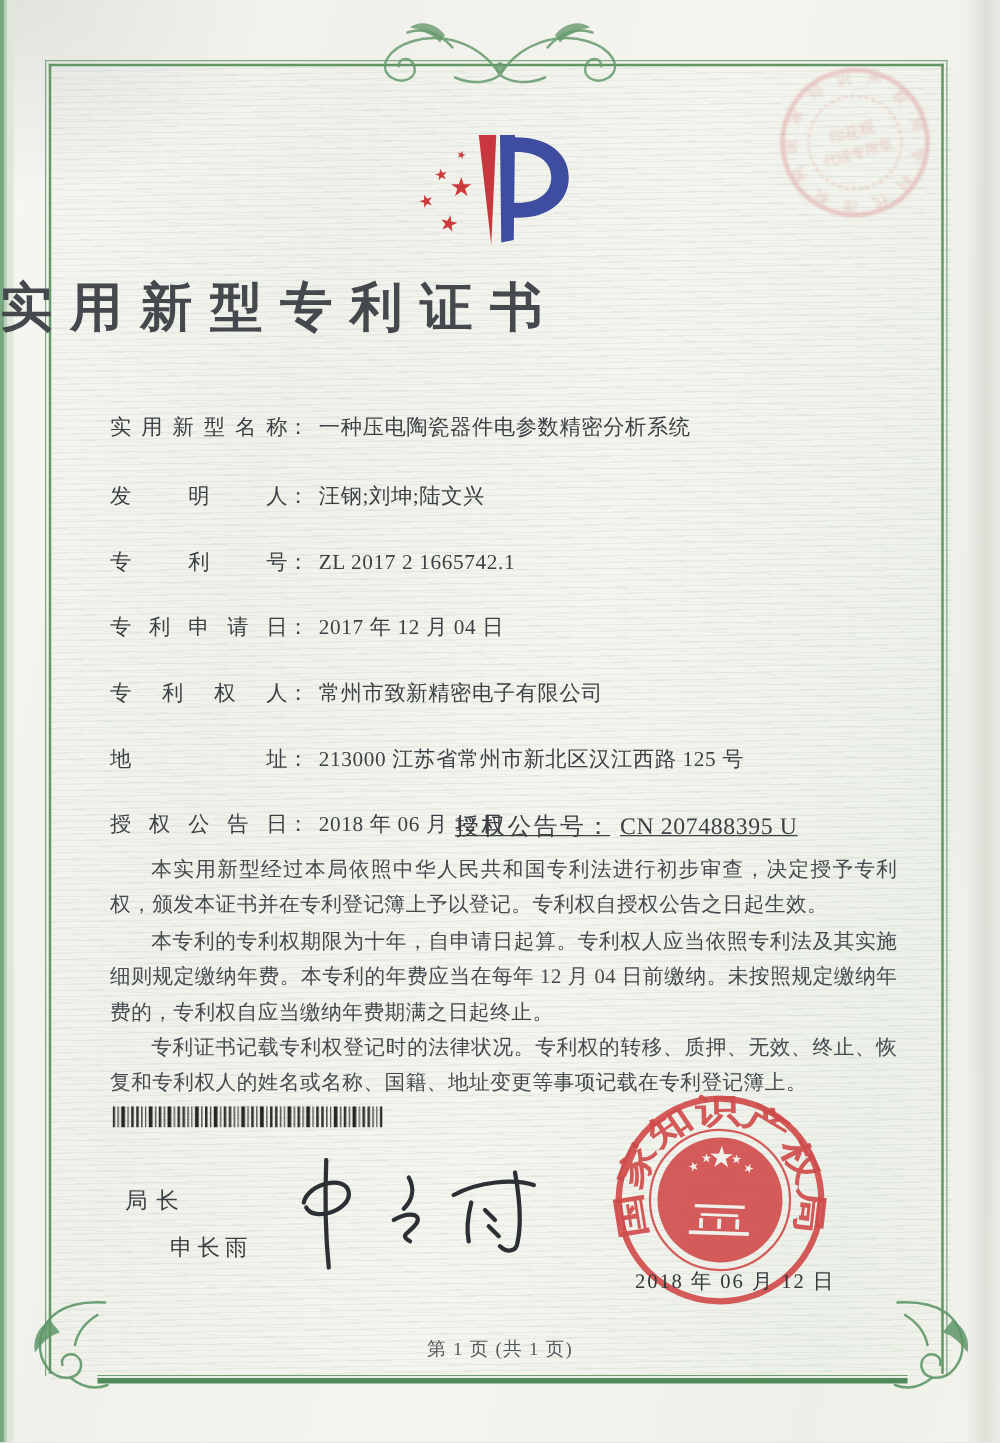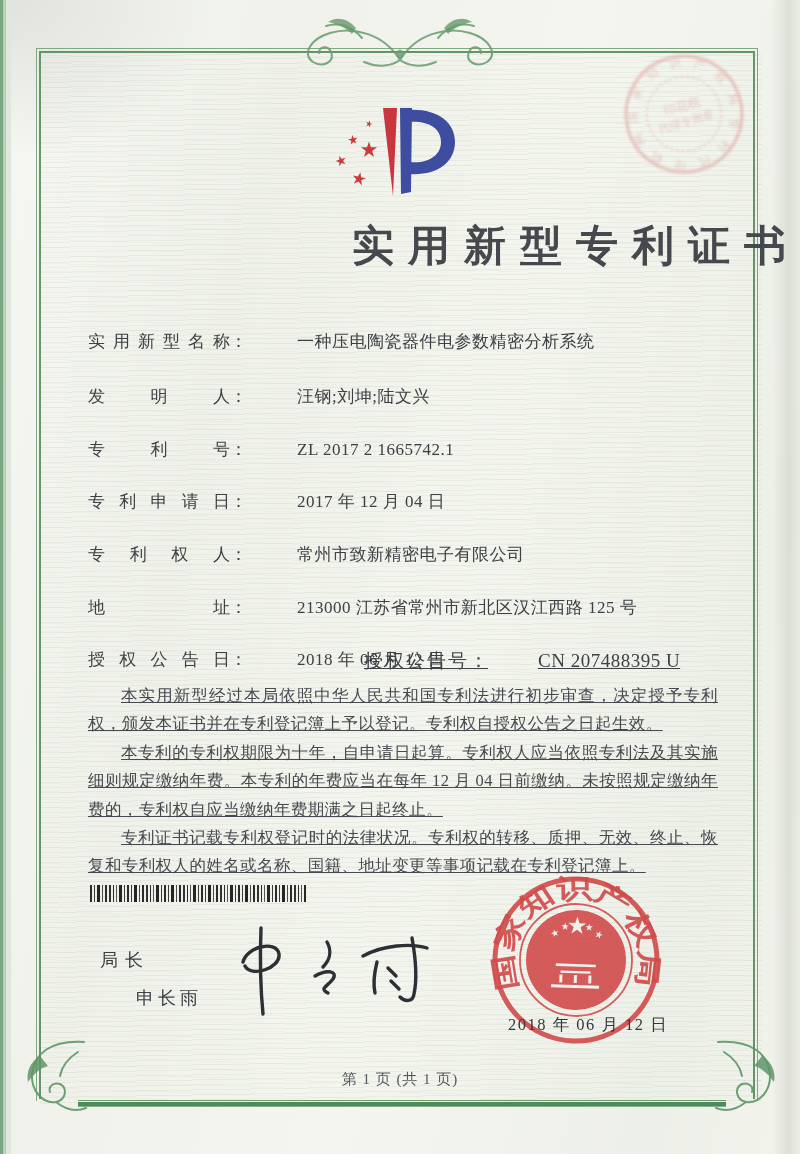--- a/index.html
+++ b/index.html
@@ -18,30 +18,30 @@
     background:linear-gradient(90deg,#79a780 0 3px,#b9cfba 3px 6px,#dfe6da 6px 10px,rgba(223,230,218,0) 12px);}
   .right-edge{position:absolute;right:0;top:0;width:28px;height:100%;
     background:linear-gradient(90deg,rgba(130,140,125,0) 0,rgba(130,140,125,0.18) 60%,rgba(130,140,125,0.05) 100%);}
   .frame-outer{position:absolute;left:36px;top:48px;width:720px;height:1052px;
     border:1px solid #7fa982;border-bottom:none;}
   .frame-inner{position:absolute;inset:2px;border:2px solid #639566;border-bottom:none;}
   .bottom-bar{position:absolute;left:78px;top:1100px;width:648px;height:7px;
     background:linear-gradient(180deg,#6b9c72 0 1px,#e9eee7 1px 2px,#4f8a59 2px 6px,#86ad8b 6px 7px);}
   .cert-no{position:absolute;left:60px;top:100px;font-size:17px;letter-spacing:3px;color:#4a4d50;}
   .logo{position:absolute;left:333px;top:108px;}
-  .title{position:absolute;left:0;top:218px;width:800px;text-align:right;
+  .title{position:absolute;left:0;top:218px;width:800px;text-align:left;
     font-size:42px;font-weight:600;letter-spacing:14px;color:#45484c;}
   .row{position:absolute;left:88px;width:640px;font-size:17px;color:#3d4044;white-space:nowrap;}
   .flabel{display:inline-block;width:142px;text-align:justify;text-align-last:justify;vertical-align:top;}
-  .fvalue{padding-left:8px;letter-spacing:0.5px;margin-left:42px;}
+  .fvalue{padding-left:8px;letter-spacing:0.5px;}
   .grant-right{position:absolute;left:364px;top:648px;font-size:19px;color:#3d4044;white-space:nowrap;text-decoration:underline;}
   .grant-right .glabel{letter-spacing:2px;}
   .body-text{position:absolute;left:88px;top:682px;width:630px;font-size:16.5px;
     line-height:1.72;color:#46494e;letter-spacing:0.4px;text-align:justify;}
-  .body-text p{margin:0;text-indent:2em;text-decoration:underline;}
+  .body-text p{margin:0;text-indent:2em;}
   .barcode{position:absolute;left:90px;top:885px;}
   .sig-title{position:absolute;left:100px;top:948px;font-size:18px;letter-spacing:7px;color:#3b3e42;
     font-family:"Liberation Sans","DejaVu Sans",sans-serif;}
   .sig-name{position:absolute;left:100px;top:986px;font-size:18px;letter-spacing:4px;color:#3b3e42;
     font-family:"Liberation Sans","DejaVu Sans",sans-serif;margin-left:36px;}
   .sig-hand{position:absolute;left:215px;top:922px;}
   .seal{position:absolute;left:488px;top:872px;transform:rotate(2deg);opacity:0.95;}
   .seal-date{position:absolute;left:508px;top:1014px;font-size:16.5px;letter-spacing:1.5px;color:#34373a;}
   .stamp{position:absolute;left:622px;top:52px;transform:rotate(-16deg);opacity:0.42;filter:blur(0.8px);}
   .footer{position:absolute;left:0;top:1070px;width:800px;text-align:center;font-size:15px;

